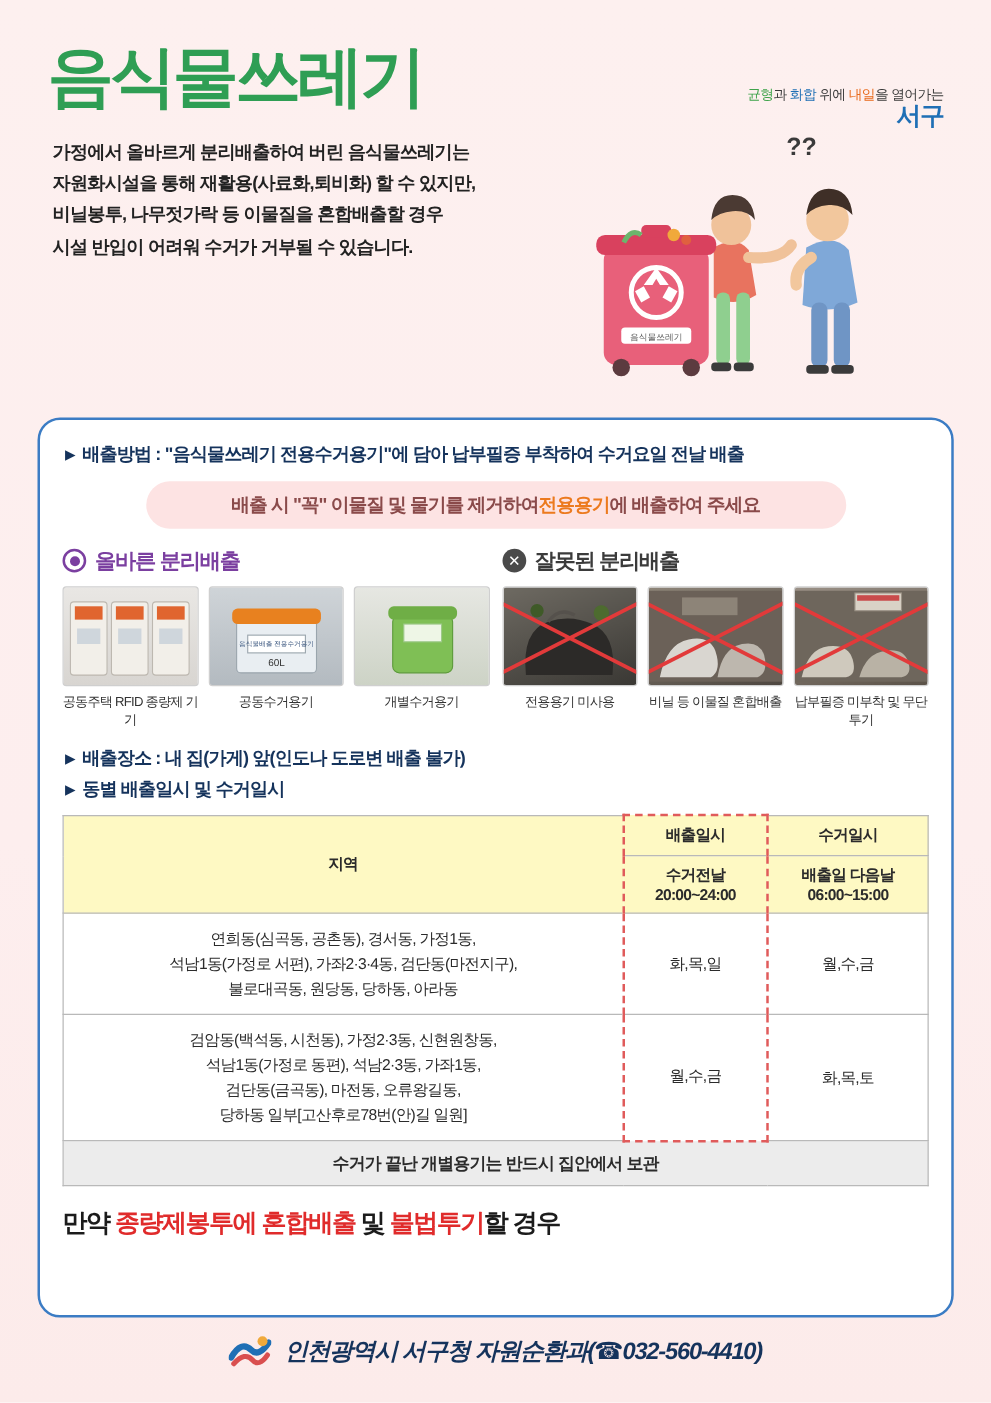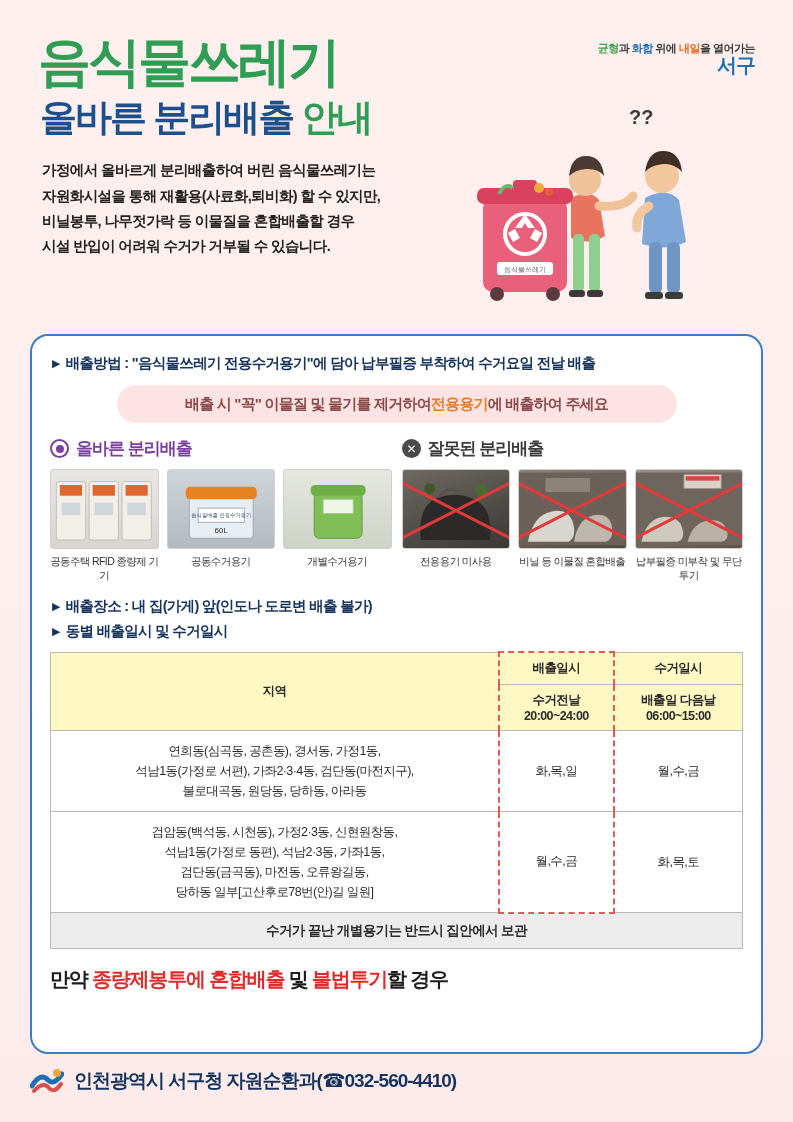--- a/index.html
+++ b/index.html
@@ -17,21 +17,21 @@
     background: linear-gradient(180deg,#fdf0ef 0%, #fdeeee 60%, #fcebea 100%);
     padding: 28px 30px 10px 30px;
   }
 
   
   .header { position: relative; height: 300px; }
   .logo-top {
     position: absolute; right: 8px; top: 8px;
     text-align: right; line-height: 1.1;
   }
-  .logo-slogan { font-size: 11px; font-weight: bold; letter-spacing: -0.5px; }
+  .logo-slogan { font-size: 11px; font-weight: normal; letter-spacing: -0.5px; margin-top: 28px; }
   .logo-slogan .gr { color:#3fa34b; }
   .logo-slogan .bl { color:#1f6fb5; }
   .logo-slogan .or { color:#e86a1c; }
   .logo-slogan .dk { color:#3a3a3a; }
   .logo-mark { font-size: 20px; font-weight: bold; color:#1f6fb5; letter-spacing:-1px; }
 
   h1.title-main {
     margin: 6px 0 0 8px;
     font-size: 53px; font-weight: 900; letter-spacing: -3px;
     color: #2f9e54;
@@ -127,43 +127,39 @@
 
   .warn {
     text-align:left; margin-top:16px; line-height:1.45;
   }
   .warn .l1 { font-size:20px; font-weight:900; letter-spacing:-1.2px; color:#1b1b1b; }
   .warn .l2 { font-size:22px; font-weight:900; letter-spacing:-1.2px; color:#1b1b1b; margin-top:4px;}
   .warn .red { color:#e02b2b; }
 
   
   .footer {
-    margin-top: 14px; display:flex; align-items:center; gap:10px;
+    margin-top: 14px; display:flex; align-items:center; justify-content:center; gap:10px;font-style:italic;
   }
   .footer-text { font-size:19px; font-weight:900; letter-spacing:-1px; color:#15335c; }
 </style>
 </head>
 <body>
 
 <div class="page">
 
   <div class="header">
 
     <div class="logo-top">
       <div class="logo-slogan">
         <span class="gr">균형</span><span class="dk">과 </span><span class="bl">화합</span><span class="dk"> 위에 </span><span class="or">내일</span><span class="dk">을 열어가는</span>
       </div>
       <div class="logo-mark">서구</div>
     </div>
 
     <h1 class="title-main">음식물쓰레기</h1>
-    <h2 class="title-sub">
-      <span class="dark">올바른 분리배출</span>
-      <span class="green">안내</span>
-    </h2>
     <p class="intro" style="white-space:pre-line">가정에서 올바르게 분리배출하여 버린 음식물쓰레기는
 자원화시설을 통해 재활용(사료화,퇴비화) 할 수 있지만,
 비닐봉투, 나무젓가락 등 이물질을 혼합배출할 경우
 시설 반입이 어려워 수거가 거부될 수 있습니다.</p>
 
     <svg class="illus" viewBox="0 0 300 220">
 
       <text x="176" y="22" font-size="20" font-weight="bold" fill="#3a3a3a" font-family="'Liberation Sans',sans-serif">??</text>
 
       <g>

